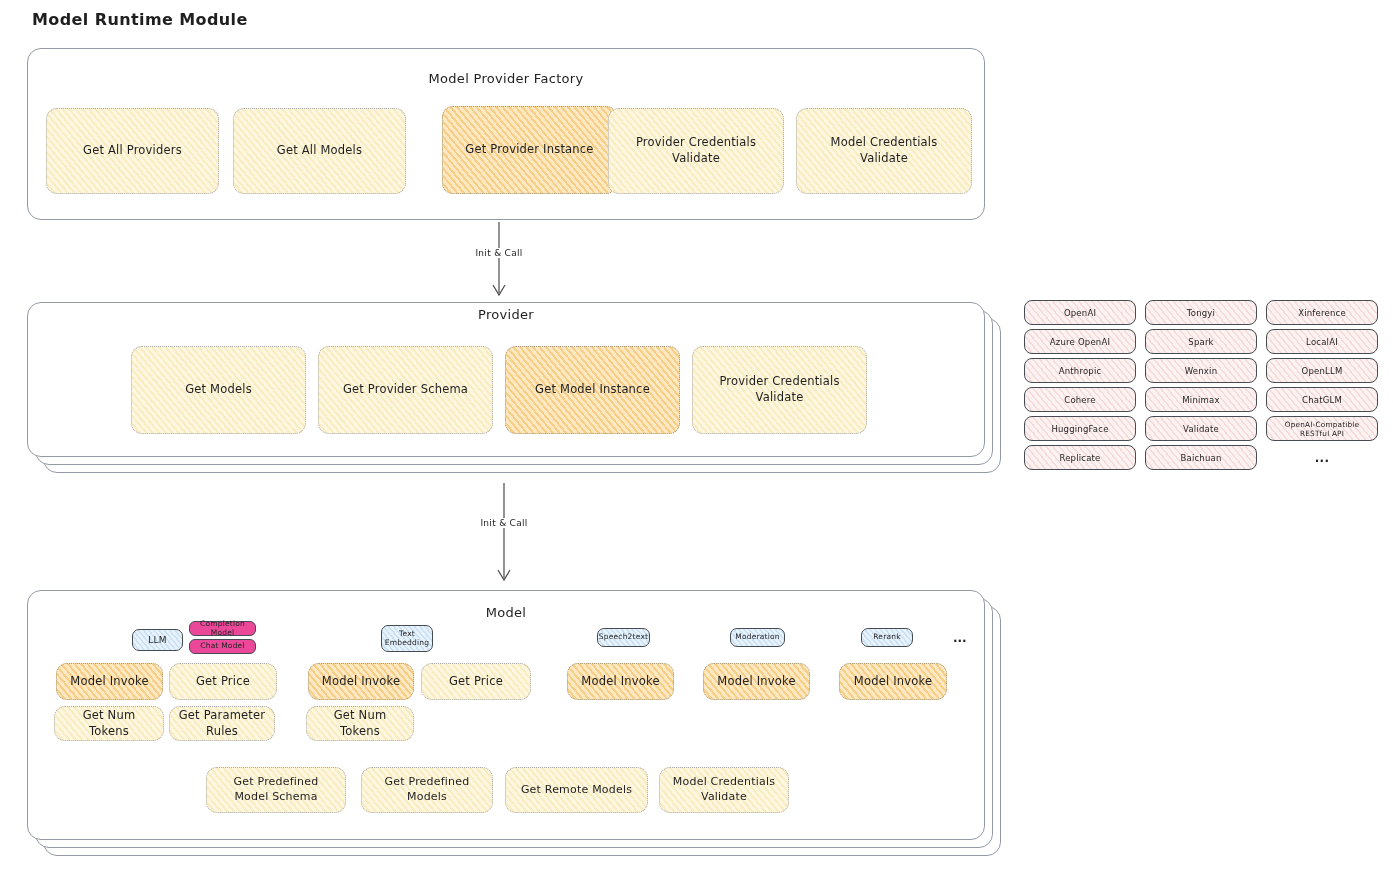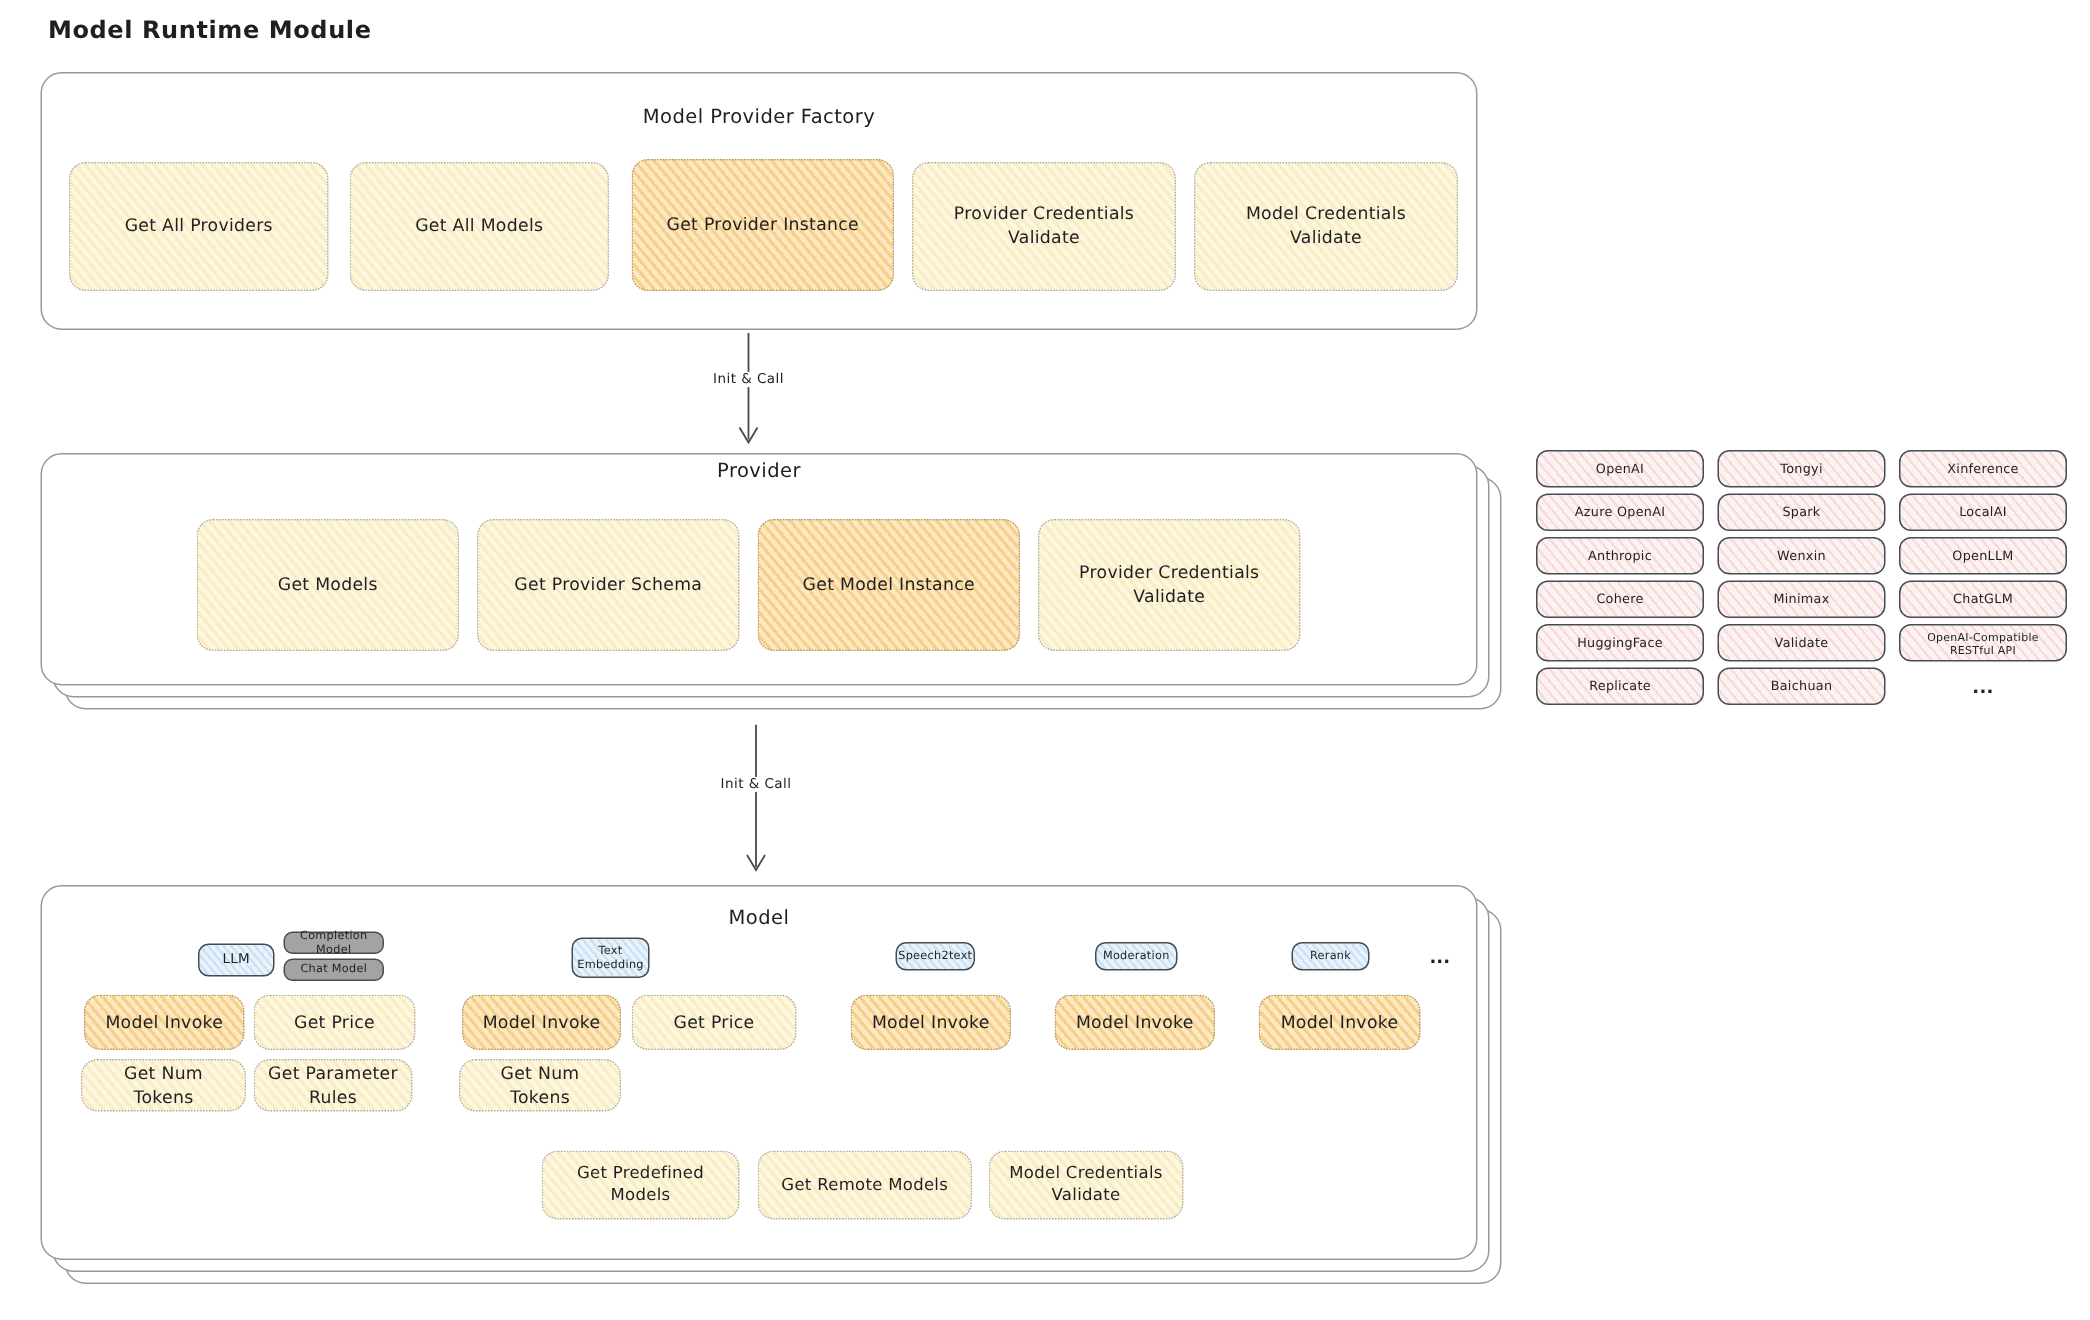--- a/index.html
+++ b/index.html
@@ -58,21 +58,21 @@
   }
   
   .tag {
     position:absolute; display:flex; align-items:center; justify-content:center;
     text-align:center; font-size:8px; line-height:1.15; letter-spacing:.2px;
     border:1.2px solid #474c52; border-radius:7px; padding:1px 4px;
     background:
       repeating-linear-gradient(50deg, rgba(166,204,238,.45) 0 1.5px, rgba(0,0,0,0) 1.5px 4px),
       #e8f2fb;
   }
-  .tag.plain { background:#a3a3a3; border-radius:6px; }
+  .tag.plain { background:#ec4899; border-radius:6px; }
   .dots { position:absolute; font-size:12px; font-weight:bold; }
   
   .arrow-wrap { position:absolute; }
   .arrow-wrap svg { display:block; }
   .arrow-label {
     position:absolute; left:50%; transform:translateX(-50%);
     background:#ffffff; padding:0 4px; font-size:9px; white-space:nowrap;
     letter-spacing:.3px;
   }
 </style>
@@ -80,21 +80,21 @@
 <body>
 
 <div id="canvas">
 
   <div class="page-title">Model Runtime Module</div>
 
   <div class="frame" style="left:27px; top:48px; width:958px; height:172px;">
     <div class="frame-title" style="top:22px;">Model Provider Factory</div>
     <div class="node" style="left:18px;  top:59px; width:173px; height:86px;">Get All Providers</div>
     <div class="node" style="left:205px; top:59px; width:173px; height:86px;">Get All Models</div>
-    <div class="node hl" style="left:393px; top:57px; width:175px; height:88px;">Get Provider Instance</div>
+    <div class="node hl" style="left:414px; top:57px; width:175px; height:88px;">Get Provider Instance</div>
     <div class="node" style="left:580px; top:59px; width:176px; height:86px;">Provider Credentials Validate</div>
     <div class="node" style="left:768px; top:59px; width:176px; height:86px;">Model Credentials Validate</div>
   </div>
 
   <div class="arrow-wrap" style="left:491px; top:222px; width:16px; height:76px;">
     <svg width="16" height="76" viewBox="0 0 16 76">
       <line x1="8" y1="0" x2="8" y2="71" stroke="#4a4a4a" stroke-width="1.2"></line>
       <polyline points="2,63 8,73 14,63" fill="none" stroke="#4a4a4a" stroke-width="1.2"></polyline>
     </svg>
     <span class="arrow-label" style="top:26px;">Init &amp; Call</span>
@@ -158,18 +158,19 @@
     <div class="node hl" style="left:280px; top:72px; width:106px; height:37px;">Model Invoke</div>
     <div class="node" style="left:393px; top:72px; width:110px; height:37px;">Get Price</div>
     <div class="node hl" style="left:539px; top:72px; width:107px; height:37px;">Model Invoke</div>
     <div class="node hl" style="left:675px; top:72px; width:107px; height:37px;">Model Invoke</div>
     <div class="node hl" style="left:811px; top:72px; width:108px; height:37px;">Model Invoke</div>
 
     <div class="node" style="left:26px;  top:115px; width:110px; height:35px;">Get Num Tokens</div>
     <div class="node" style="left:141px; top:115px; width:106px; height:35px;">Get Parameter Rules</div>
     <div class="node" style="left:278px; top:115px; width:108px; height:35px;">Get Num Tokens</div>
 
+    <div class="node" style="left:178px; top:176px; width:140px; height:46px; font-size:11px;">Get Predefined Model Schema</div>
     <div class="node" style="left:477px; top:176px; width:143px; height:46px; font-size:11px;">Get Remote Models</div>
     <div class="node" style="left:333px; top:176px; width:132px; height:46px; font-size:11px;">Get Predefined Models</div>
     <div class="node" style="left:631px; top:176px; width:130px; height:46px; font-size:11px;">Model Credentials Validate</div>
   </div>
 
 </div>
 
 </body></html>

